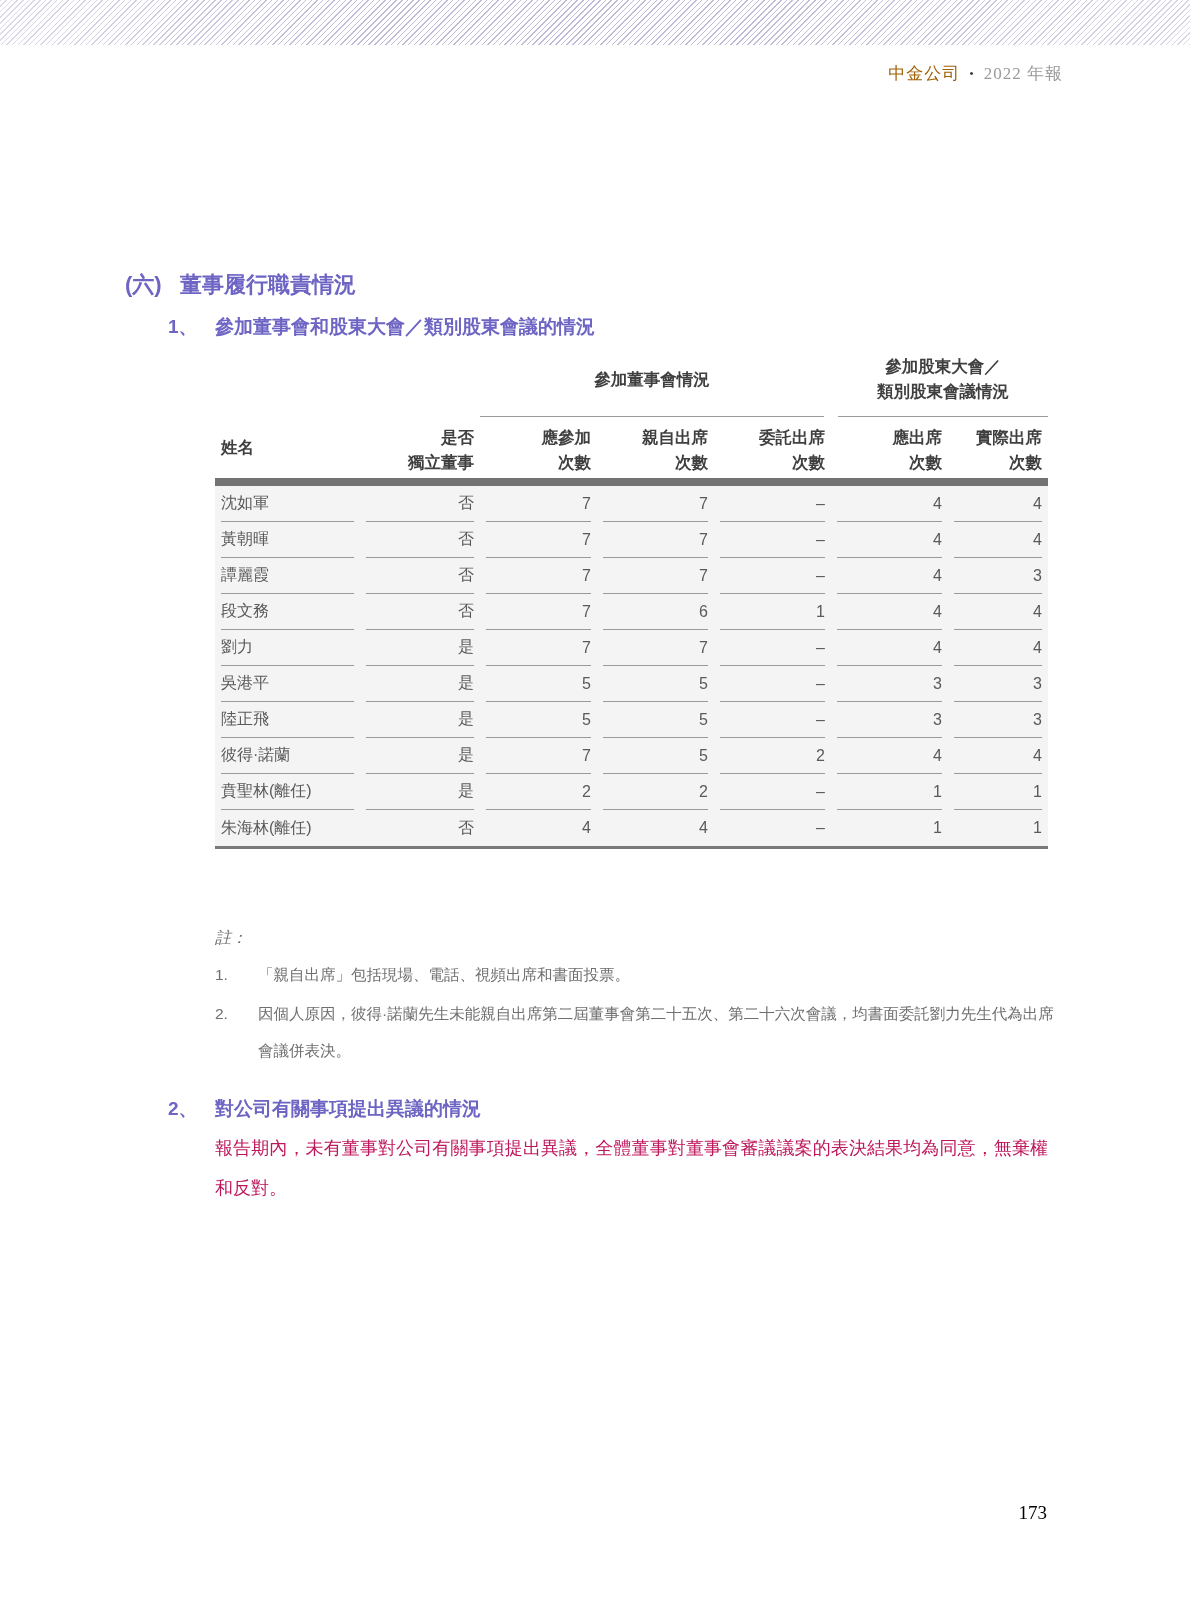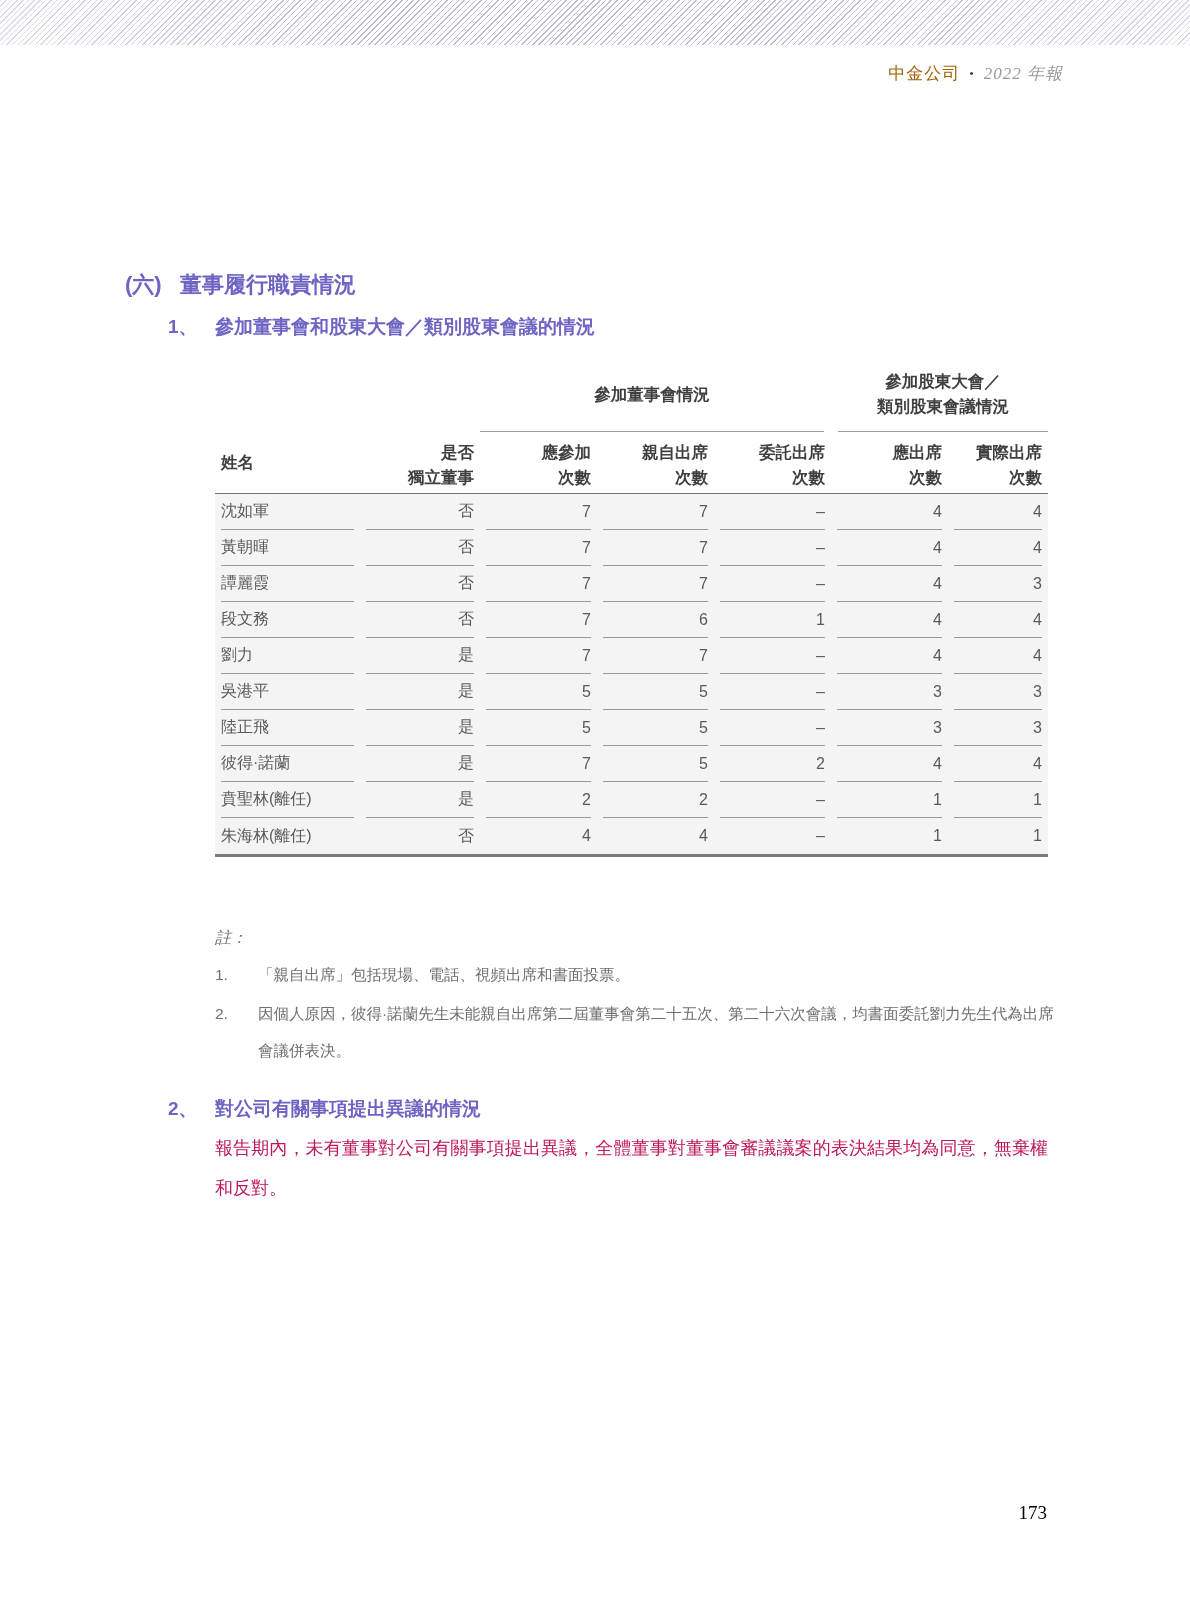--- a/index.html
+++ b/index.html
@@ -23,38 +23,38 @@
   
   .report-header {
     position:absolute; top:62px; right:127px;
     font-family:"Liberation Serif", serif;
     font-size:17px; letter-spacing:1px;
     display:flex; align-items:center; gap:9px;
     white-space:nowrap;
   }
   .rh-company { color:#a16207;font-family:Liberation Mono, monospace; }
   .rh-dot { color:#3d3d3d; font-size:13px; }
-  .rh-year { color:#9a9a9a;font-style:italic; }
+  .rh-year { color:#9a9a9a; }
 
   
   .section-heading {
     position:absolute; left:125px; top:270px;
     display:flex; font-weight:bold; font-size:22px; color:#6d64c3;
   }
   .section-heading .sec-num { width:55px; }
   .sub-heading {
     position:absolute; left:168px;
     display:flex; font-weight:bold; font-size:19px; color:#6d64c3;
   }
   .sub-heading .sub-num { width:47px; }
   .sub1 { top:314px; }
   .sub2 { top:1096px; }
 
   
-  .tbl-wrap { position:absolute; left:215px; top:365px; width:833px; }
+  .tbl-wrap { position:absolute; left:215px; top:350px; width:833px; }
   table.dtable { table-layout:fixed; width:833px; border-collapse:separate; border-spacing:0; }
   .dtable thead td { background:#ffffff; }
   .grp-td { height:67px; padding:0; vertical-align:bottom; }
   .grp-u { height:100%; display:flex; align-items:flex-end; justify-content:center;
            border-bottom:1px solid #9b9b9b; box-sizing:border-box; }
   .grp-u.g1 { margin-right:7px; }
   .grp-u.g2 { margin-left:7px; }
   .grp-inner { text-align:center; font-weight:bold; font-size:16.5px; color:#3f3f3f; line-height:25px; }
   .g1 .grp-inner { padding-bottom:24px; }
   .g2 .grp-inner { padding-bottom:12px; }
@@ -62,21 +62,21 @@
   .lbl { height:58px; vertical-align:bottom; padding:0 6px 3px 6px;
          font-weight:bold; font-size:16.5px; color:#3f3f3f; }
   .lbl .l1, .lbl .l2 { display:block; text-align:right; line-height:25px; white-space:nowrap; }
   .lbl-name { vertical-align:middle; padding:0 6px; }
   .lbl-name .l1 { text-align:left; }
 
   .dtable tbody td {
     background:#f4f4f4; height:36px; padding:0 6px;
     font-size:16px; color:#5a5a5a;
   }
-  .dtable tbody tr:first-child td { border-top:1px solid #737373; }
+  .dtable tbody tr:first-child td { border-top:8px solid #737373; }
   .dtable tbody tr:last-child td { border-bottom:3px solid #7a7a7a; }
   .cl { box-sizing:border-box; height:36px; display:flex; align-items:center;
         justify-content:flex-end; border-bottom:1px solid #9a9a9a; white-space:nowrap; }
   .cl.left { justify-content:flex-start; }
   .dtable tbody tr:last-child .cl { border-bottom:none; }
 
   
   .notes-label {
     position:absolute; left:215px; top:928px;
     font-style:italic; font-size:16px; color:#6f6f6f;

